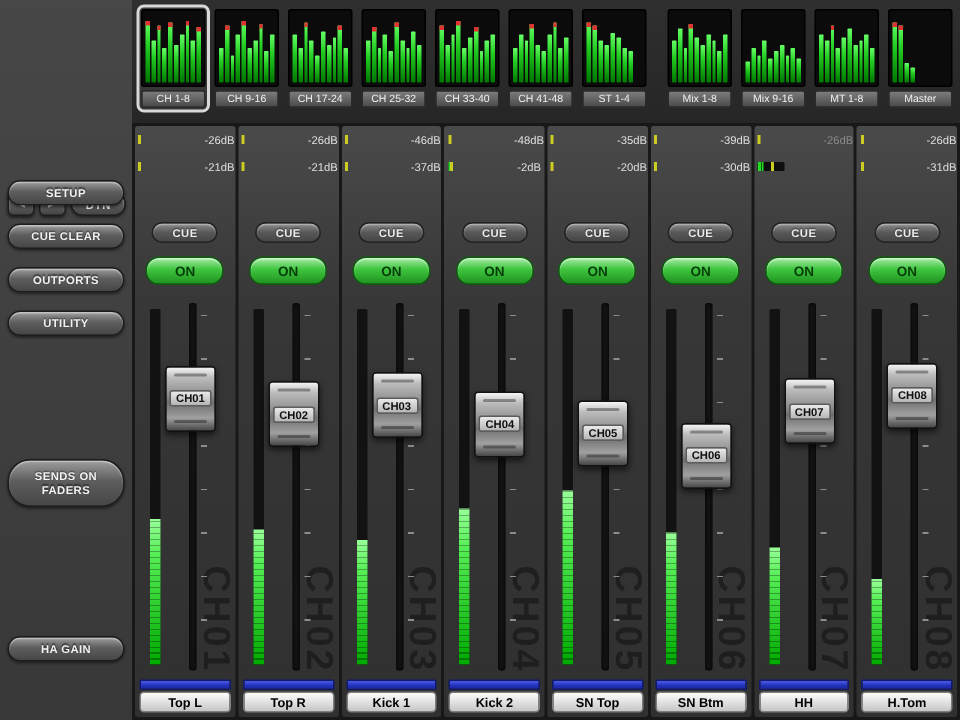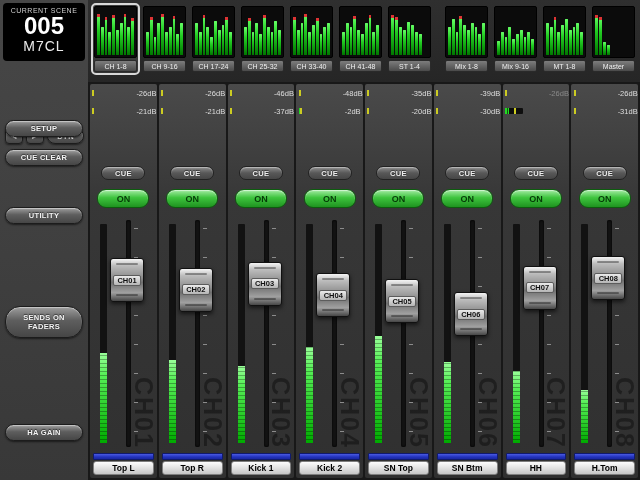--- a/index.html
+++ b/index.html
@@ -54,21 +54,21 @@
            border-radius:2px; display:flex; flex-direction:column; align-items:center;
            position:relative; overflow:hidden; }
   .mrow { width:62px; height:8px; display:flex; align-items:center; justify-content:space-between; }
   .mrow.mini-top { margin-top:5px; } .mrow.mini-bottom { margin-top:10px; }
   .mtrack { width:32px; height:6px; background:#0e0e0e; border-radius:1px; position:relative; }
   .mfill { position:absolute; left:0; top:0; bottom:0;
            background:repeating-linear-gradient(to right,#2d2 0 2px,#151 2px 3px); }
   .mpeak { position:absolute; top:0; bottom:0; width:2px; background:#cc2; }
   .mdb { font-size:7.5px; color:#dedede;margin-left:44px; } .mdb.dim { color:#8a8a8a; }
 
-  .cue-btn { margin-top:51px; width:44px; height:14px; border-radius:7px;
+  .cue-btn { margin-top:33px; width:44px; height:14px; border-radius:7px;
              background:linear-gradient(#8f8f8f,#585858 50%,#464646); border:1px solid #222;
              color:#ececec; font-size:7.5px; font-weight:bold; display:flex; align-items:center;
              justify-content:center; box-shadow:inset 0 1px 1px rgba(255,255,255,.4); }
   .on-btn { margin-top:9px; width:52px; height:19px; border-radius:9px;
             background:linear-gradient(#a4eca4,#3ec43e 45%,#1f9320); border:1px solid #0d5c0e;
             color:#053c07; font-size:9px; font-weight:bold; display:flex; align-items:center;
             justify-content:center; box-shadow:inset 0 1px 1px rgba(255,255,255,.55); }
 
   .fader-zone { position:relative; align-self:stretch; flex:1; margin-top:8px; }
   .vmeter { position:absolute; left:10px; top:8px; bottom:8px; width:7px;
@@ -103,38 +103,34 @@
           background:linear-gradient(#fdfdfd,#c6c6c6); border:1px solid #7e7e7e; border-radius:3px;
           color:#000; font-size:8.5px; font-weight:bold; display:flex; align-items:center;
           justify-content:center; white-space:nowrap; overflow:hidden;text-align:right; }
 </style>
 </head>
 <body>
 
 <div id="app">
 
   <div id="sidebar">
-    <div class="scene">
-      <div class="scene-label">CURRENT SCENE</div>
-      <div class="scene-number">005</div>
-      <div class="scene-model">M7CL</div>
-    </div>
 
     <div class="nav-row">
       <div class="gbtn abtn">
         <span>◀</span>
       </div>
       <div class="gbtn abtn">
         <span>▶</span>
       </div>
       <div class="gbtn dyn-btn">DYN</div>
     </div>
 
     <div class="gbtn sbtn" id="btn-setup">SETUP</div>
     <div class="gbtn sbtn" id="btn-cueclear">CUE CLEAR</div>
+    <div class="gbtn sbtn" id="btn-outports">OUTPORTS</div>
     <div class="gbtn sbtn" id="btn-utility">UTILITY</div>
     <div class="gbtn sbtn" id="btn-sends">SENDS ON FADERS</div>
     <div class="gbtn sbtn" id="btn-hagain">HA GAIN</div>
   </div>
 
   <div id="tabbar">
       <div class="tab selected">
     <div class="tab-meter">
           <div class="bar hot" style="height: 90%;"></div>
           <div class="bar" style="height: 60%;"></div>

